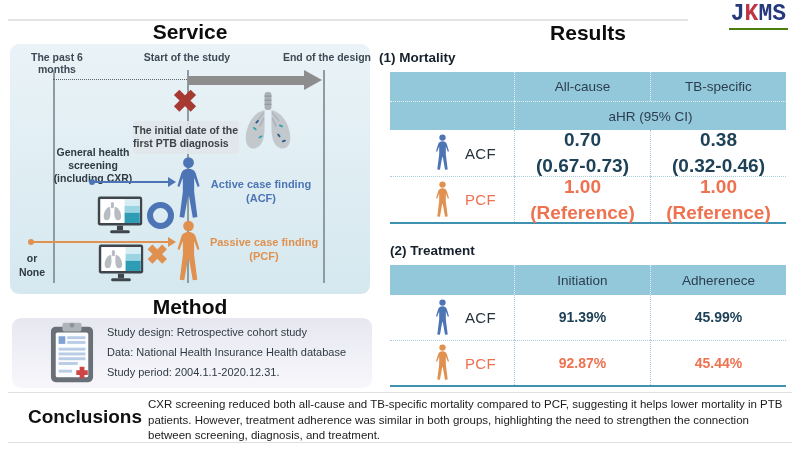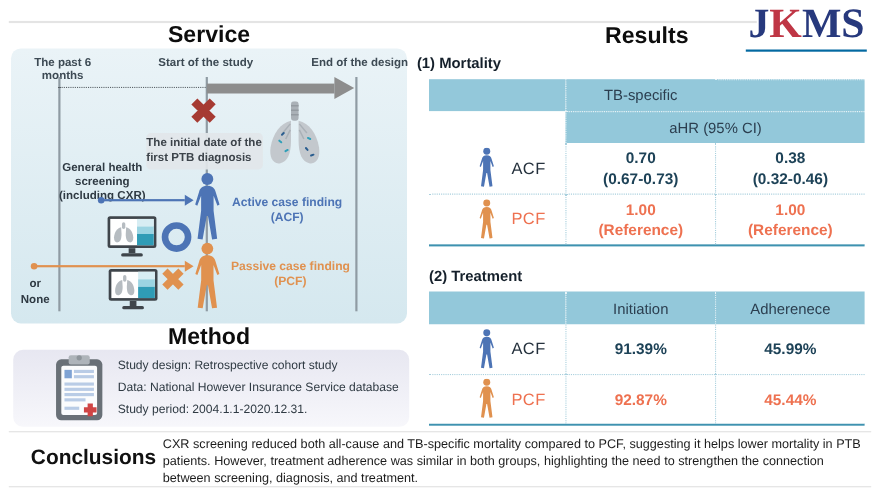--- a/index.html
+++ b/index.html
@@ -4,22 +4,22 @@
 <style>
   html,body{margin:0;padding:0;background:#fff;}
   #canvas{position:relative;width:800px;height:450px;background:#ffffff;
           font-family:"Liberation Sans",sans-serif;overflow:hidden;}
   .abs{position:absolute;}
   .pre{white-space:pre-line;}
   .center{text-align:center;}
 
   
   .top-rule{left:8px;top:19px;width:680px;height:1.5px;background:#e4e4e4;}
-  .logo{right:12px;top:2px;font-family:Liberation Serif, serif;font-size:38px;
-        font-weight:bold;color:#27397d;border-bottom:2px solid #0369a1;
+  .logo{right:12px;top:2px;font-family:Liberation Mono, monospace;font-size:23px;
+        font-weight:bold;color:#27397d;border-bottom:2px solid #4d7c0f;
         padding:0 2px 1px 2px;line-height:1.1;}
   .logo .k{color:#bf3645;}
 
   
   .h-title{font-size:21px;font-weight:bold;color:#0d0d0d;}
   .subject-title{left:10px;top:20px;width:360px;}
   .method-title{left:10px;top:295px;width:360px;}
   .results-title{left:390px;top:21px;width:396px;}
 
   
@@ -73,21 +73,21 @@
   .hd{background:#93c8da;color:#2b3e4f;font-size:13.5px;}
   .bl-w{border-left:1px dotted rgba(255,255,255,0.75);}
   .bt-w{border-top:1px dotted rgba(255,255,255,0.75);}
   .span2{grid-column:2 / 4;}
   .bl-b{border-left:1px dotted #a8cfdd;}
   .bt-b{border-top:1px dotted #a8cfdd;}
   .grp{justify-content:center;padding-left:26px;gap:14px;background:#fff;}
   .grp-label{font-size:15px;letter-spacing:0.4px;}
   .grp-acf .grp-label{color:#26323e;}
   .grp-pcf .grp-label{color:#ee7150;}
-  .val{font-size:14px;font-weight:bold;text-align:center;line-height:1.35;background:#fff;}
+  .val{font-size:19px;font-weight:bold;text-align:center;line-height:1.35;background:#fff;}
   .val-acf{color:#1d4257;}
   .val-pcf{color:#ee7150;}
   .val-big{font-size:14px;}
 
   
   .conc-rule{left:8px;width:784px;height:1px;background:#e0e0e0;}
   .conc-title{left:28px;top:406px;font-size:19px;font-weight:bold;color:#111;}
   .conc-text{left:148px;top:397px;width:636px;font-size:11.5px;line-height:15.5px;color:#1c1c1c;}
 </style>
 </head>
@@ -206,31 +206,32 @@
       <rect x="18" y="20" width="19" height="3" fill="#b9cce6"></rect>
       <rect x="9" y="27" width="28" height="3" fill="#b9cce6"></rect>
       <rect x="9" y="32" width="28" height="3" fill="#b9cce6"></rect>
       <rect x="9" y="37" width="28" height="3" fill="#b9cce6"></rect>
       <rect x="9" y="42" width="20" height="3" fill="#b9cce6"></rect>
       <rect x="9" y="50" width="14" height="3" fill="#b9cce6"></rect>
       <path d="M31 47 h5 v3.5 h3.5 v5 h-3.5 v3.5 h-5 v-3.5 h-3.5 v-5 h3.5 Z" fill="#cf4545"></path>
     </svg>
     <div class="method-lines">
       <div>Study design: Retrospective cohort study</div>
-      <div>Data: National However Insurance Service database</div>
+      <div>Data: National Health Insurance Health database</div>
       <div>Study period: 2004.1.1-2020.12.31.</div>
     </div>
   </div>
 
   <div class="abs h-title results-title center">Results</div>
 
   <div class="abs sec-label" style="left:379px;top:50px;">(1) Mortality</div>
 
   <div class="tbl" style="top:72px;grid-template-rows:29px 29px 46px 46px;">
     <div class="cell hd"></div>
+    <div class="cell hd bl-w">All-cause</div>
     <div class="cell hd bl-w">TB-specific</div>
 
     <div class="cell hd bt-w"></div>
     <div class="cell hd bt-w bl-w span2">aHR (95% CI)</div>
 
     <div class="cell grp grp-acf">
       <svg width="17" height="38" viewBox="0 0 40 96" class="person-blue">
         <circle cx="20" cy="9" r="8" fill="currentColor"></circle>
         <path d="M20 18 C13.5 18 9.8 21.5 8.8 26.5 L3.6 43.5 L6.4 45 L11.6 31.5 L11.6 52 L6.8 89.5 L13.6 90.5 L19.2 59 L20.8 59 L26.4 90.5 L33.2 89.5 L28.4 52 L28.4 31.5 L33.6 45 L36.4 43.5 L31.2 26.5 C30.2 21.5 26.5 18 20 18 Z" fill="currentColor"></path>
       </svg>

